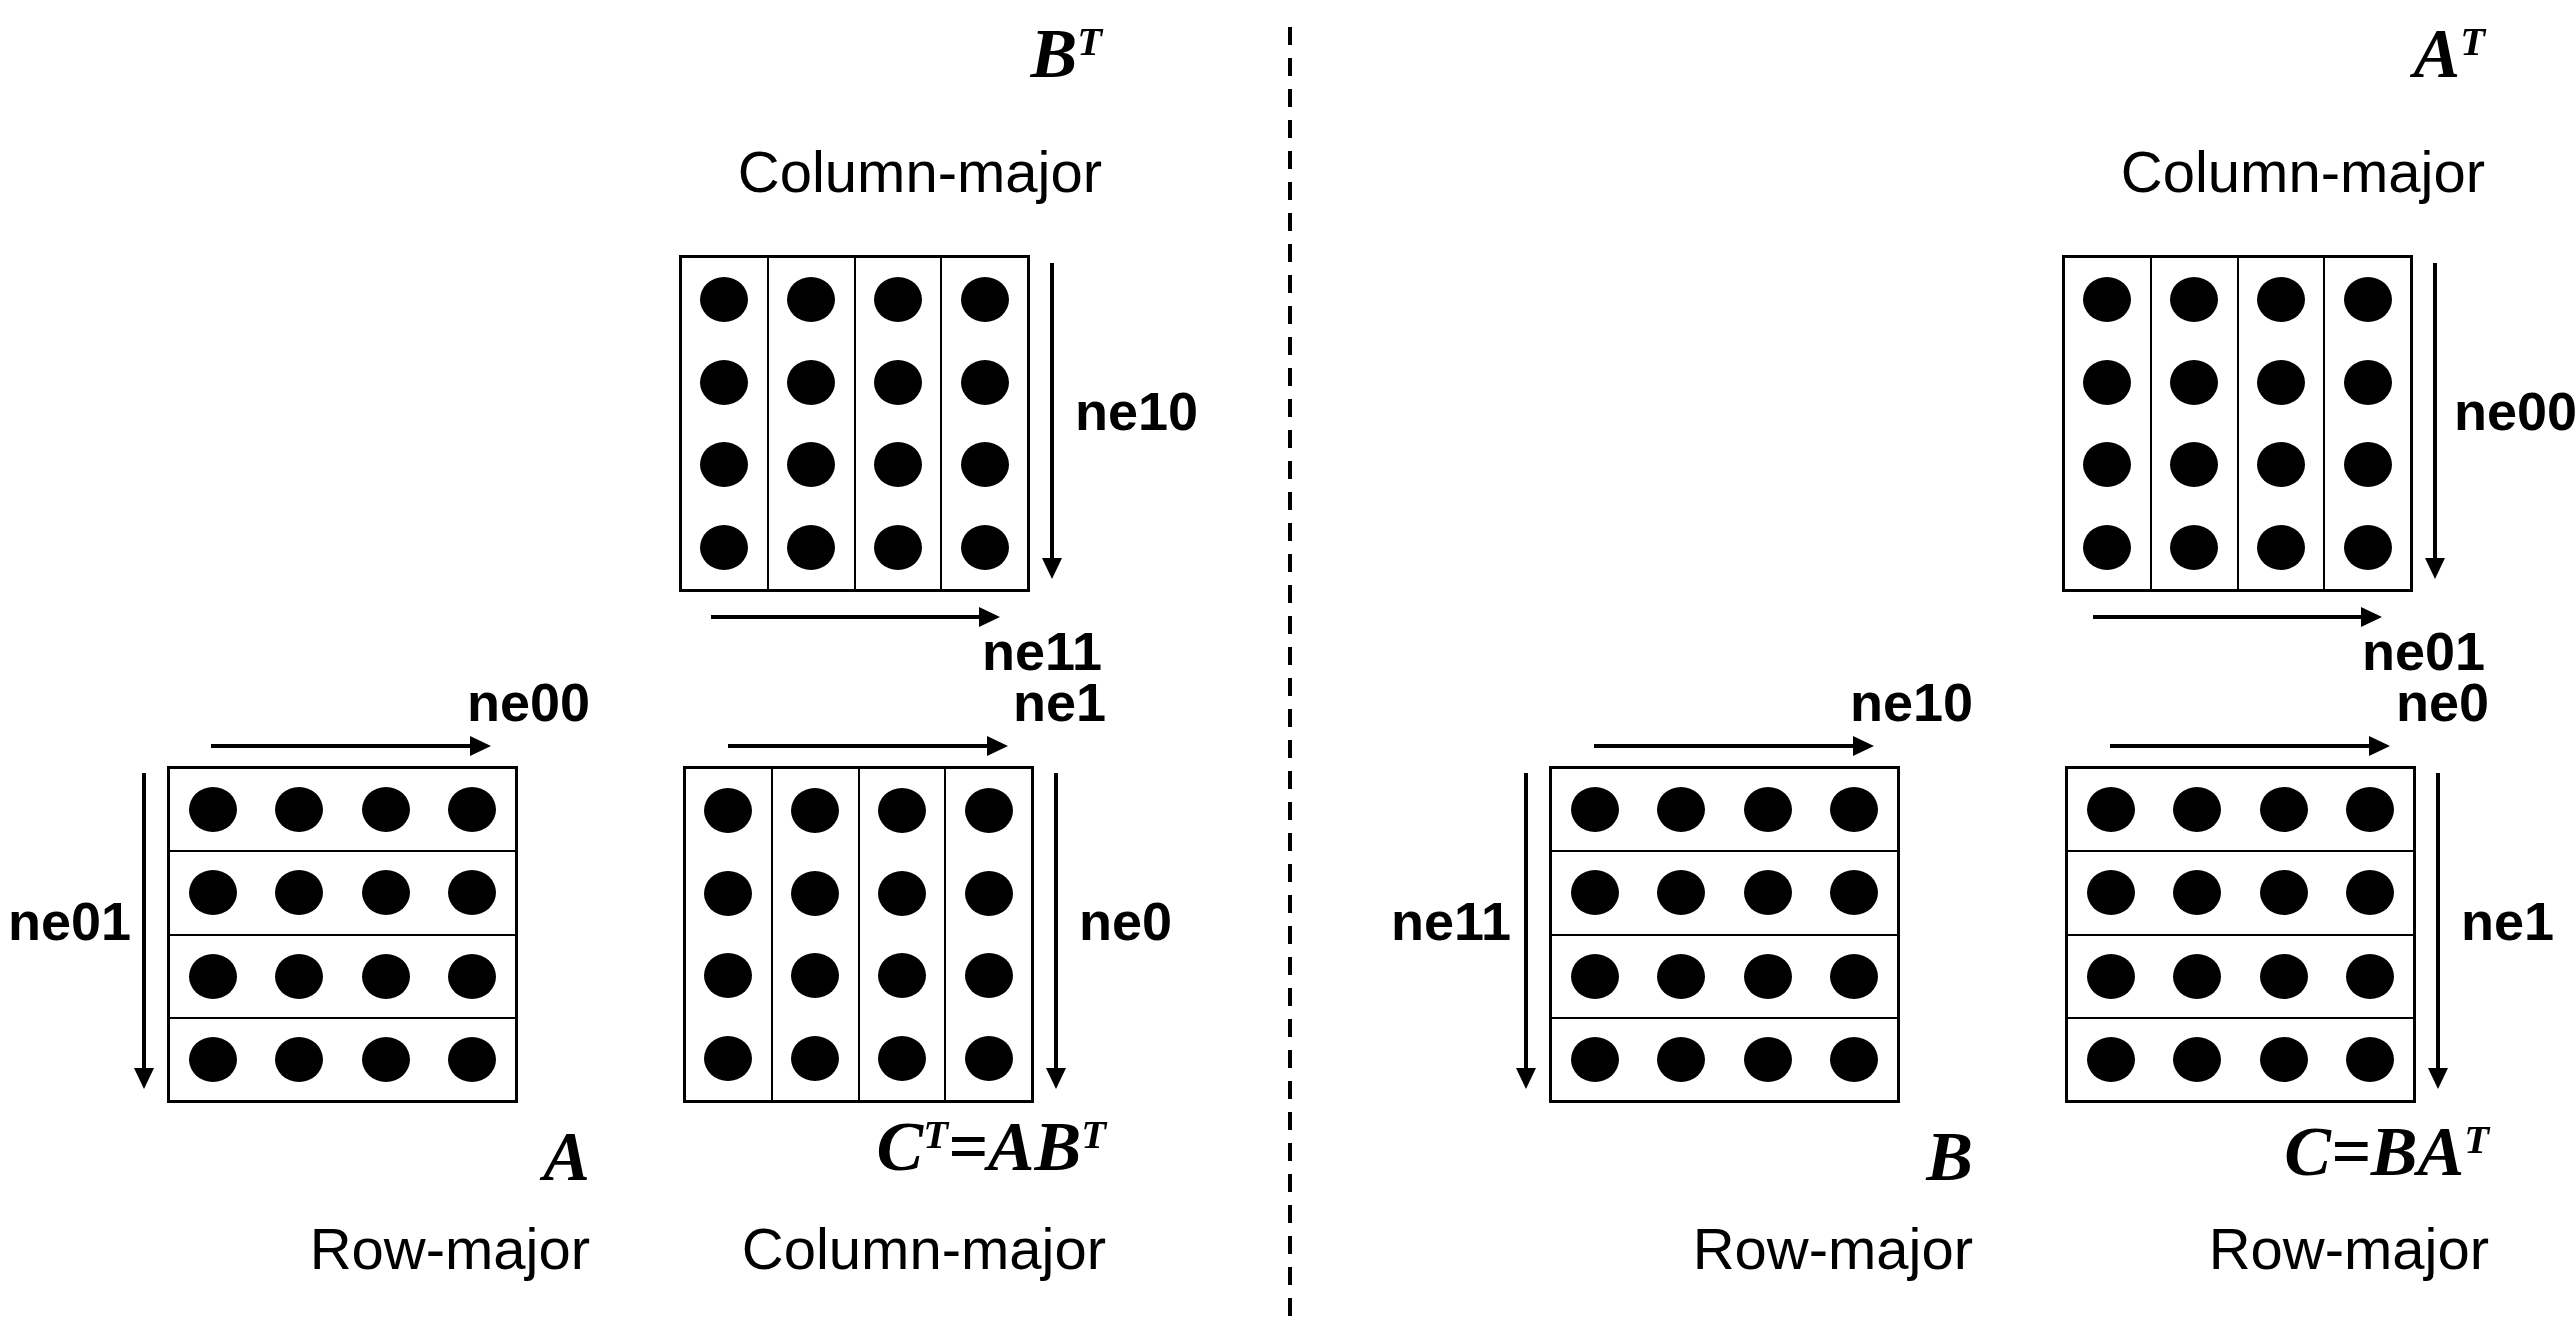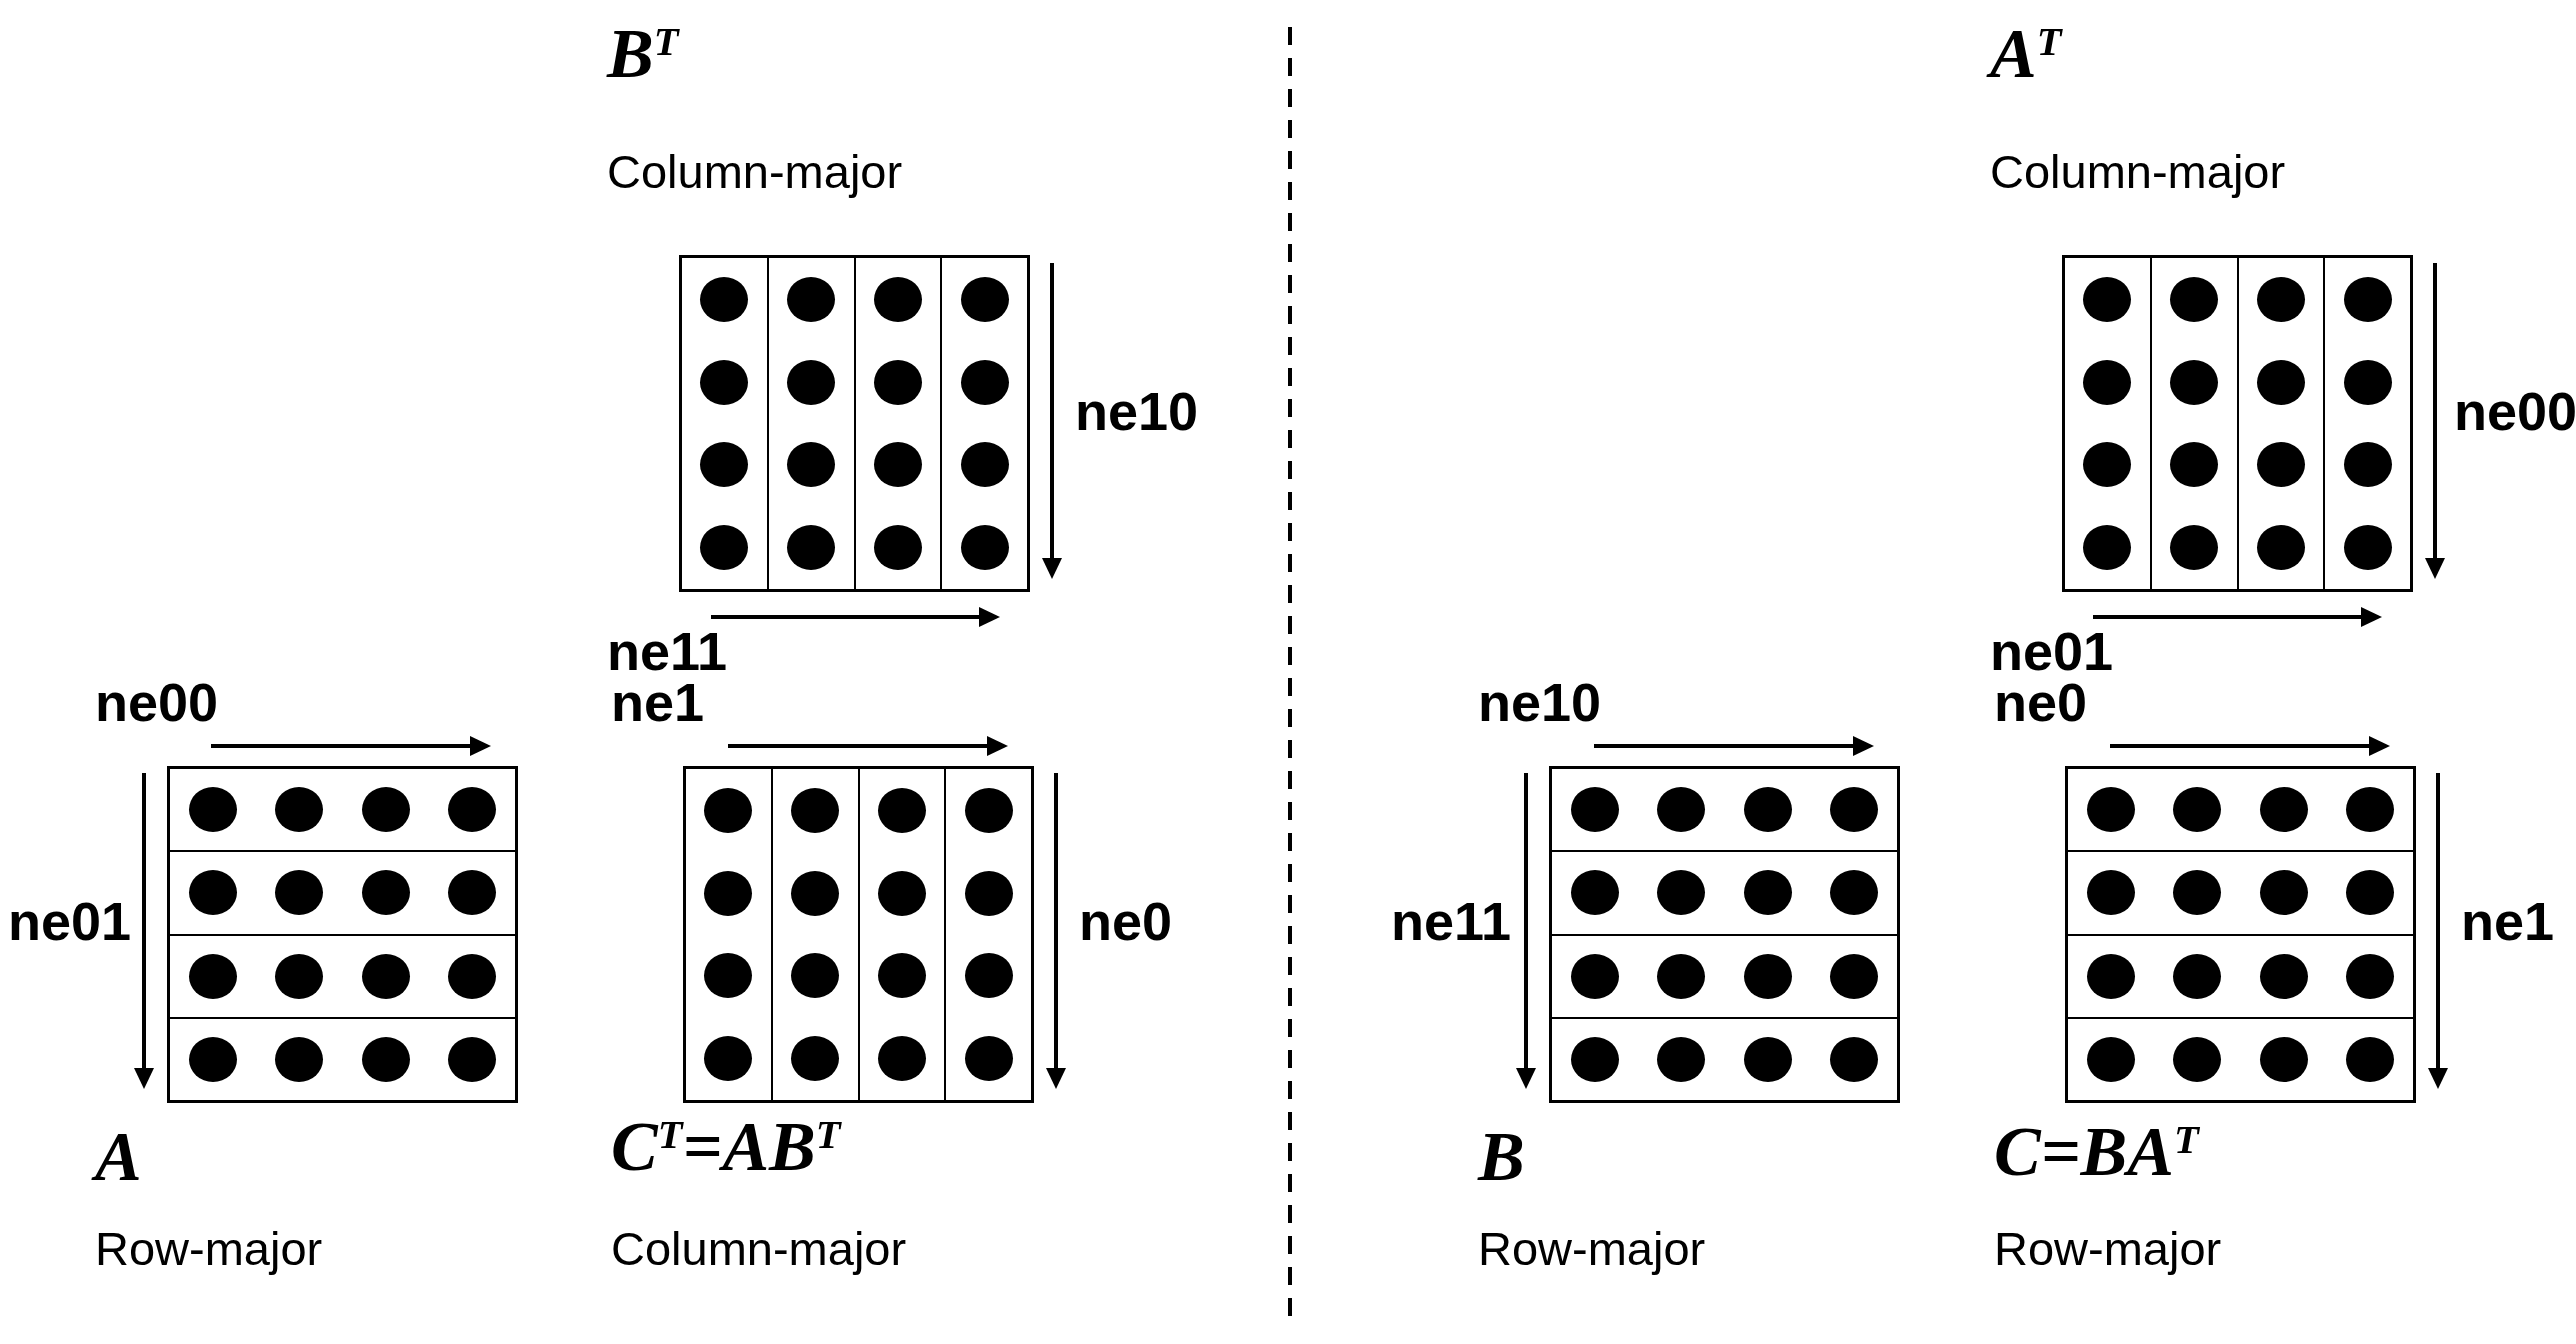--- a/index.html
+++ b/index.html
@@ -4,37 +4,37 @@
 <style>
   html, body { margin: 0; padding: 0; background: #ffffff; }
   .fig {
     position: relative;
     width: 2576px;
     height: 1344px;
     background: #ffffff;
     color: #000;
     overflow: hidden;
   }
-  .lbl { position: absolute; text-align: left; white-space: nowrap; }
+  .lbl { position: absolute; text-align: right; white-space: nowrap; }
   .math {
     font-family: "Liberation Serif", serif;
     font-style: italic;
     font-weight: bold;
     font-size: 70px;
   }
   .math sup {
     font-size: 58%;
     vertical-align: baseline;
     position: relative;
     top: -0.55em;
   }
   .storage {
     font-family: "Liberation Sans", sans-serif;
     font-weight: normal;
-    font-size: 47px;
+    font-size: 58px;
   }
   .dim {
     font-family: "Liberation Sans", sans-serif;
     font-weight: bold;
     font-size: 54px;
   }
   .matrix {
     position: absolute;
     width: 351px;
     height: 337px;

